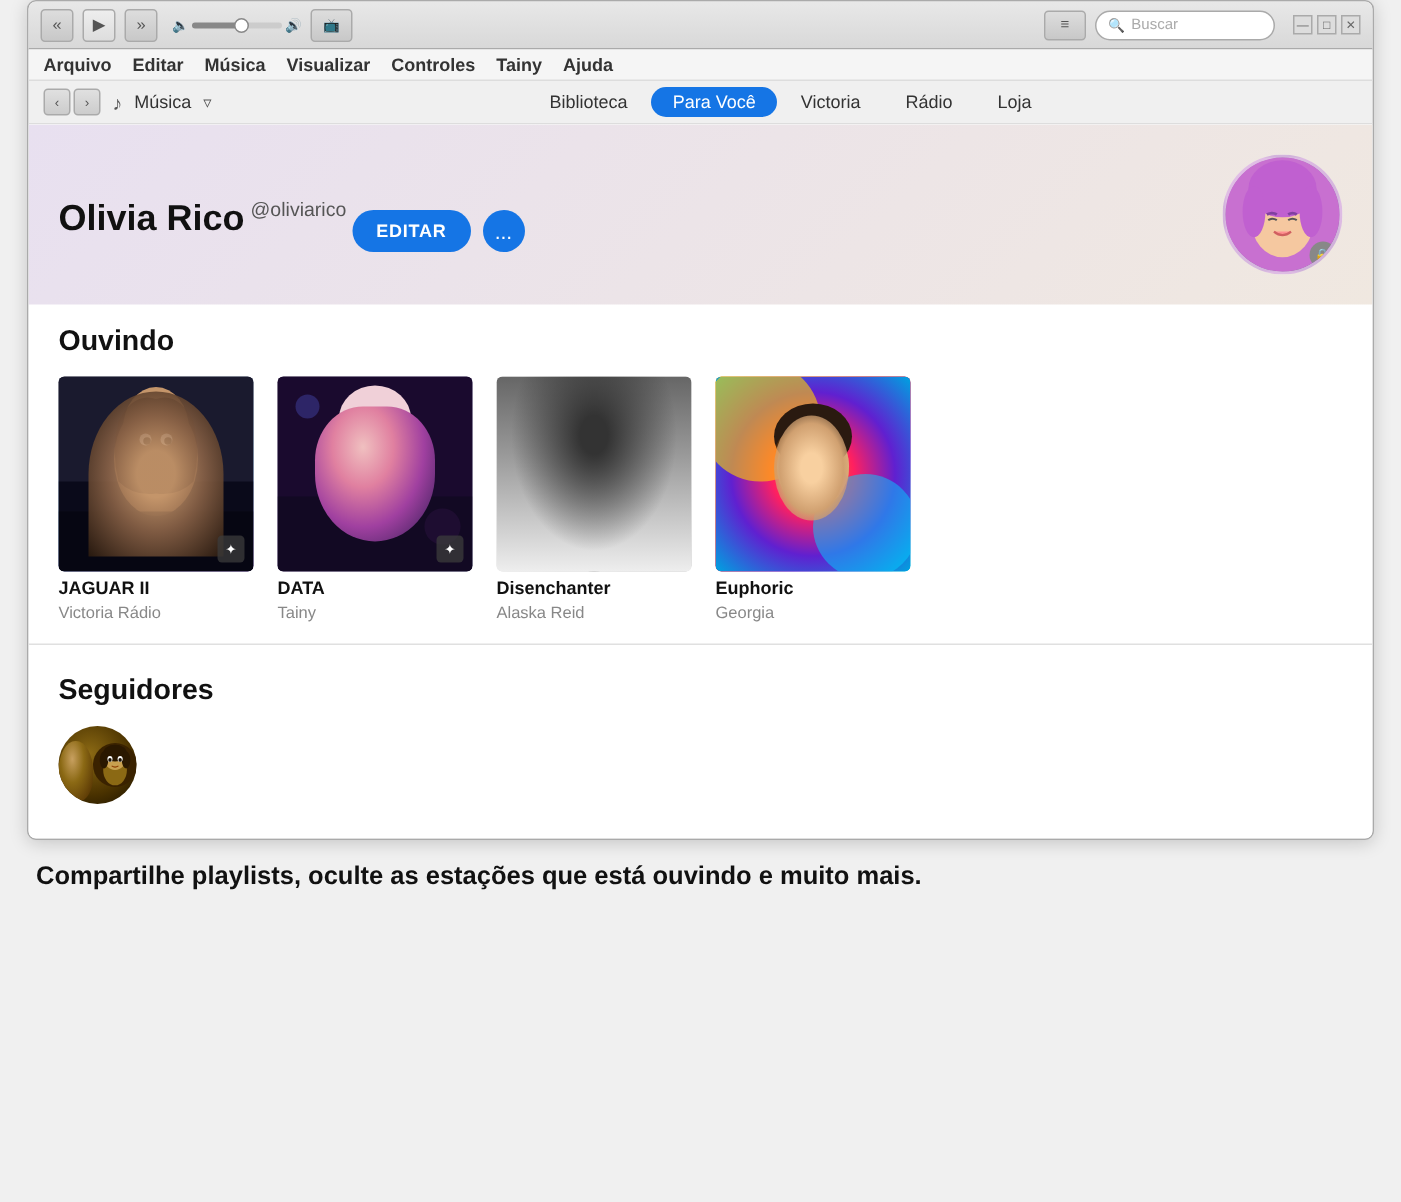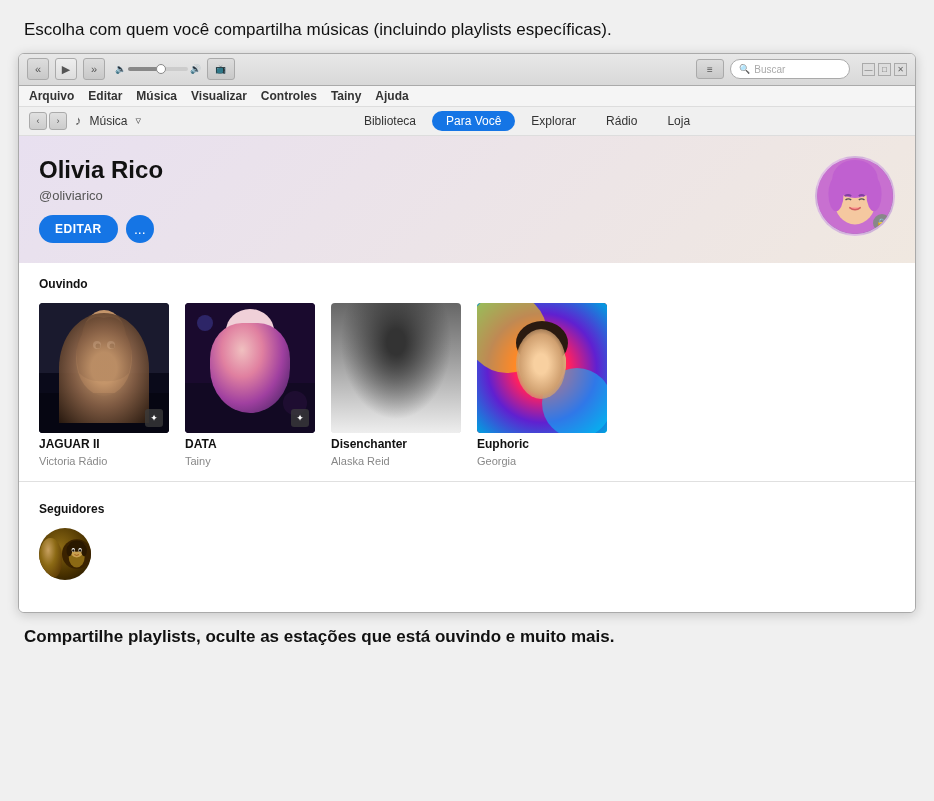--- a/index.html
+++ b/index.html
@@ -225,22 +225,23 @@
       background: linear-gradient(135deg, #e8e0f0 0%, #f0e8e0 100%);
       padding: 20px 20px 20px 20px;
       display: flex;
       align-items: flex-start;
       justify-content: space-between;
       min-height: 120px;
       position: relative;
     }
     .profile-left {
       display: flex;
-      flex-direction: column;
+      flex-direction: row;
       gap: 4px;
+      margin-top: 29px;
     }
     .profile-name {
       font-size: 24px;
       font-weight: 700;
       color: #111;
     }
     .profile-handle {
       font-size: 13px;
       color: #555;
     }
@@ -291,21 +292,21 @@
       font-size: 9px;
       color: white;
     }
 
     
     .listening-section {
       padding: 14px 20px;
       background: white;
     }
     .section-title {
-      font-size: 12px;
+      font-size: 19px;
       font-weight: 700;
       color: #111;
       margin-bottom: 12px;
       display: flex;
       align-items: flex-end;
       gap: 6px;
     }
 
     .albums-grid {
       display: flex;
@@ -436,21 +437,20 @@
       color: #111;
       line-height: 1.45;
       font-weight: 700;
     }
   </style>
 </head>
 <body>
 
 <div class="outer-container">
 
-  <div class="top-caption">Escolha com quem você compartilha músicas (incluindo playlists específicas).</div>
 
   <div class="itunes-window">
 
     <div class="title-bar">
       <div class="title-bar-controls">
         <div class="tb-btn">
           <span>«</span>
         </div>
         <div class="tb-btn active">
           <span>▶</span>
@@ -504,21 +504,21 @@
         <div class="nav-arrow">
           <span>›</span>
         </div>
       </div>
       <span class="nav-music-icon">♪</span>
       <span class="nav-library-label">Música</span>
       <span class="nav-dropdown">▿</span>
       <div class="nav-tabs">
         <div class="nav-tab">Biblioteca</div>
         <div class="nav-tab active">Para Você</div>
-        <div class="nav-tab">Explorar</div>
+        <div class="nav-tab">Victoria</div>
         <div class="nav-tab">Rádio</div>
         <div class="nav-tab">Loja</div>
       </div>
     </div>
 
     <div class="content-area">
 
       <div class="profile-section">
         <div class="profile-left">
           <div class="profile-name">Olivia Rico</div>

